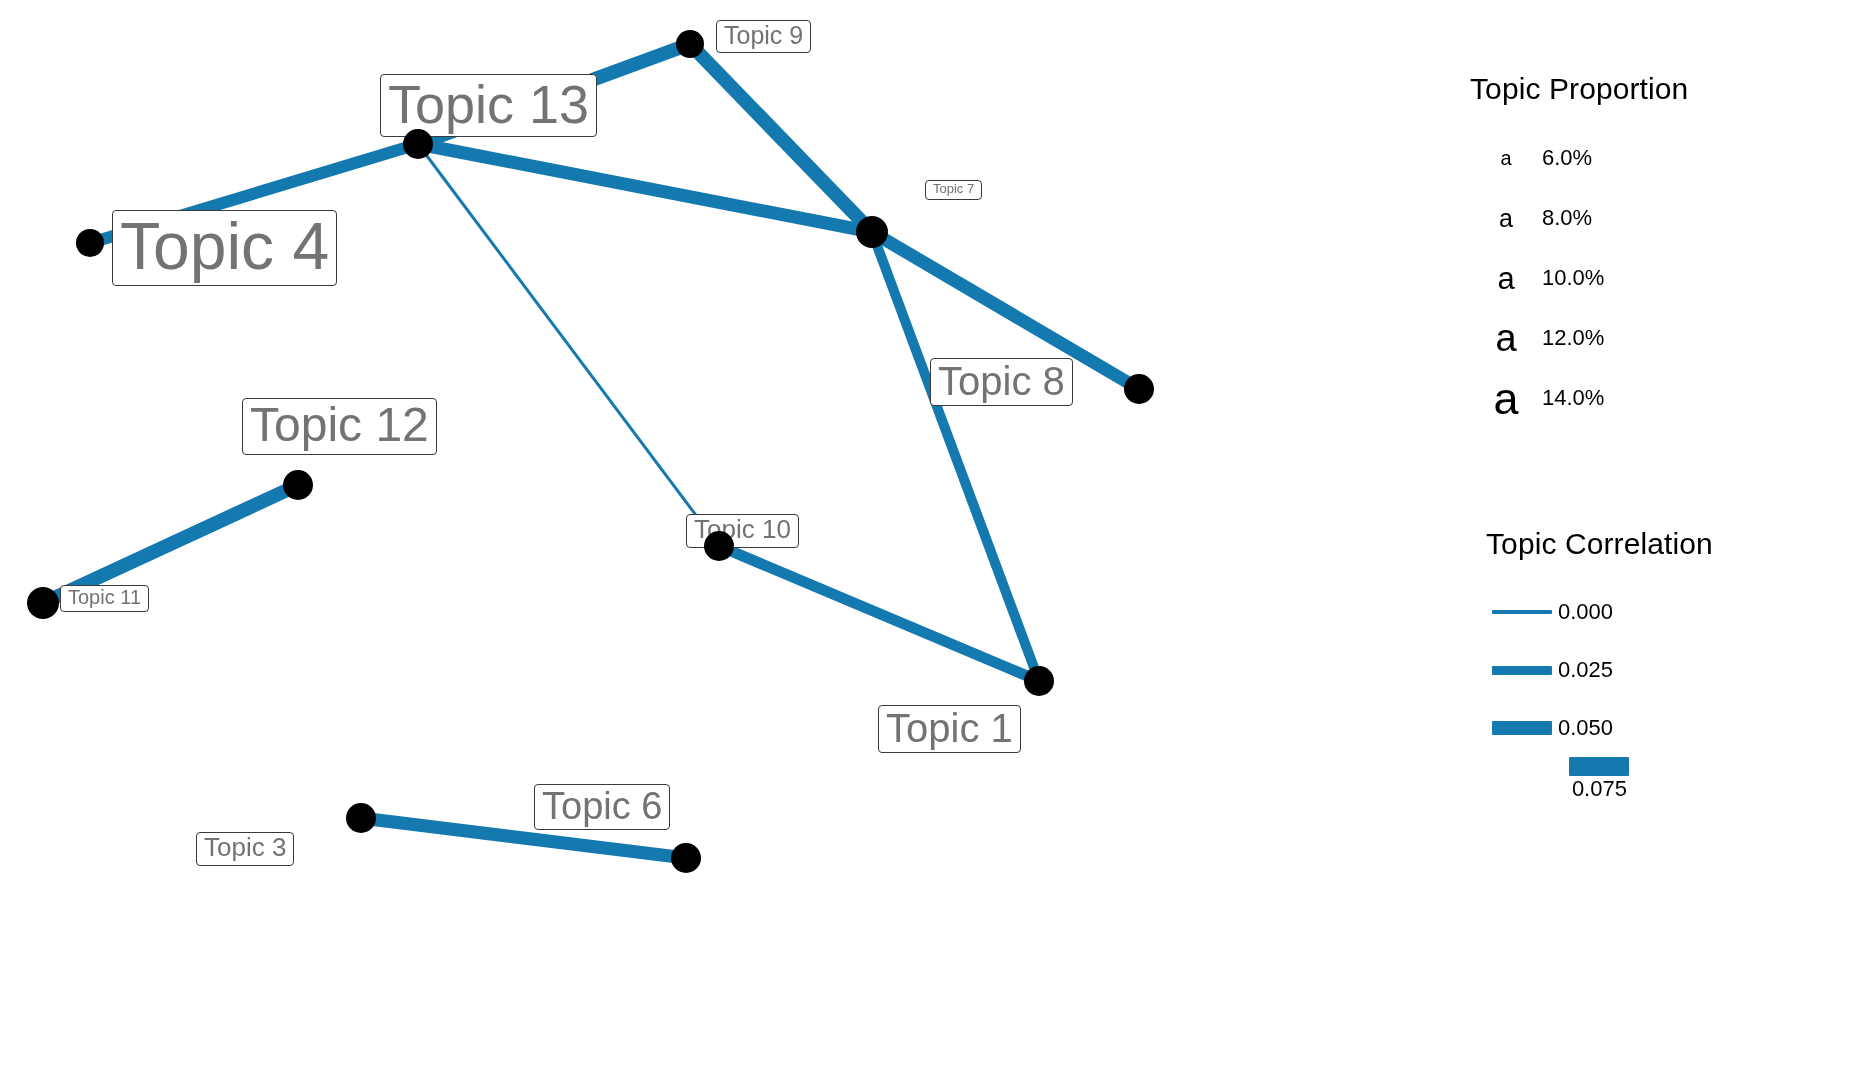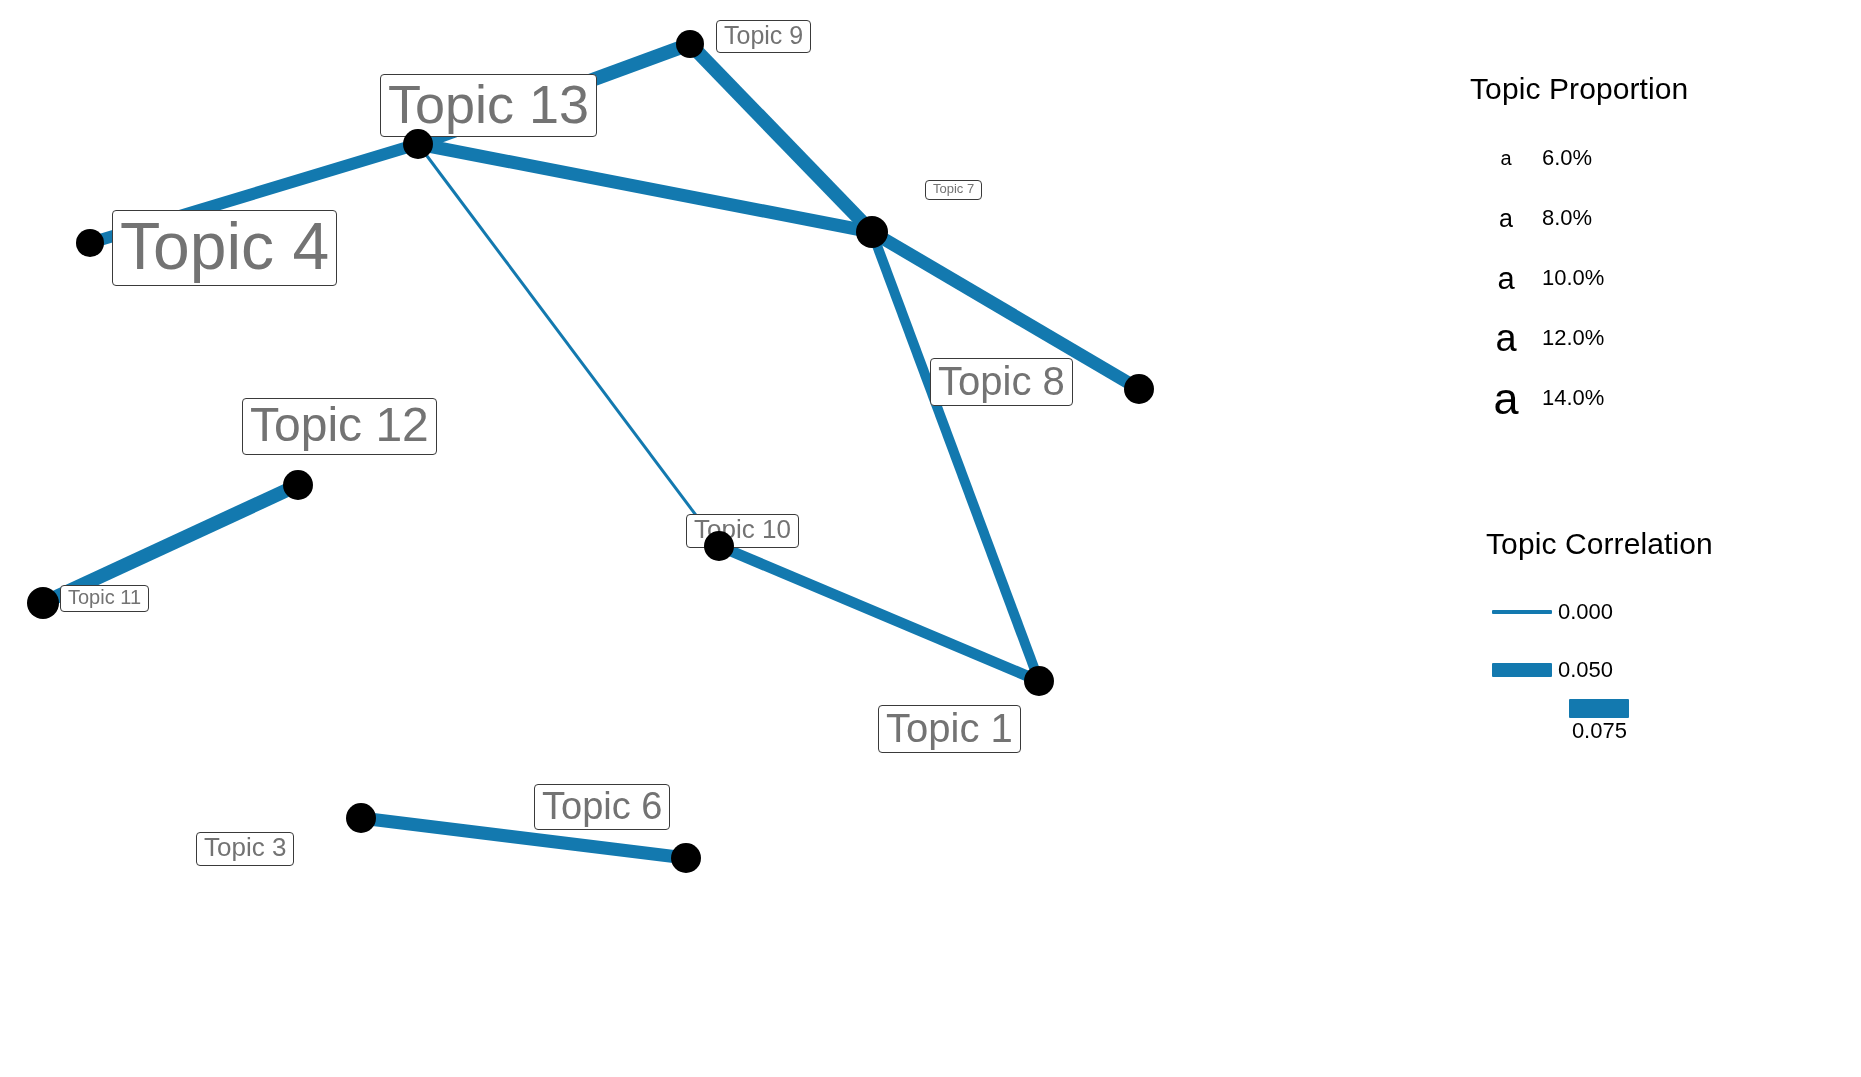--- a/index.html
+++ b/index.html
@@ -115,20 +115,26 @@
       <div class="legend-title">Topic Correlation</div>
       <div id="corr-items" style="margin-top:22px;">
           <div class="legend-row" style="height: 58px;">
             <div class="legend-key">
               <div class="legend-line" style="width: 60px; height: 4px; background: rgb(19, 121, 175);"></div>
             </div>
             <div class="legend-val">0.000</div>
           </div>
           <div class="legend-row" style="height: 58px;">
             <div class="legend-key">
+              <div class="legend-line" style="width: 60px; height: 9px; background: rgb(19, 121, 175);"></div>
+            </div>
+            <div class="legend-val">0.025</div>
+          </div>
+          <div class="legend-row" style="height: 58px;">
+            <div class="legend-key">
               <div class="legend-line" style="width: 60px; height: 14px; background: rgb(19, 121, 175);"></div>
             </div>
             <div class="legend-val">0.050</div>
           </div>
           <div class="legend-row" style="height: 58px; flex-direction: column;">
             <div class="legend-key">
               <div class="legend-line" style="width: 60px; height: 19px; background: rgb(19, 121, 175);"></div>
             </div>
             <div class="legend-val">0.075</div>
           </div>

